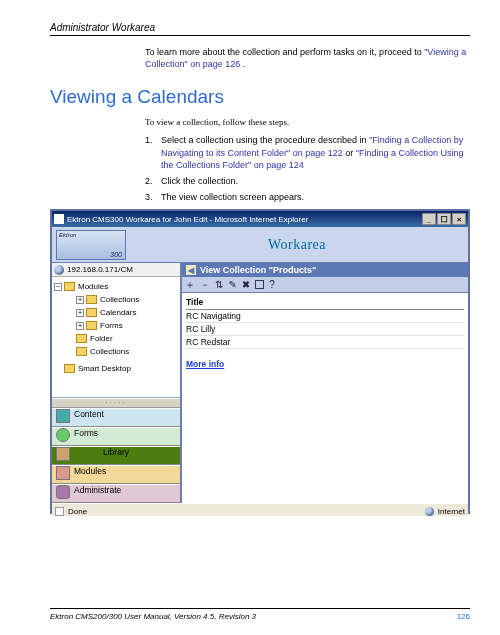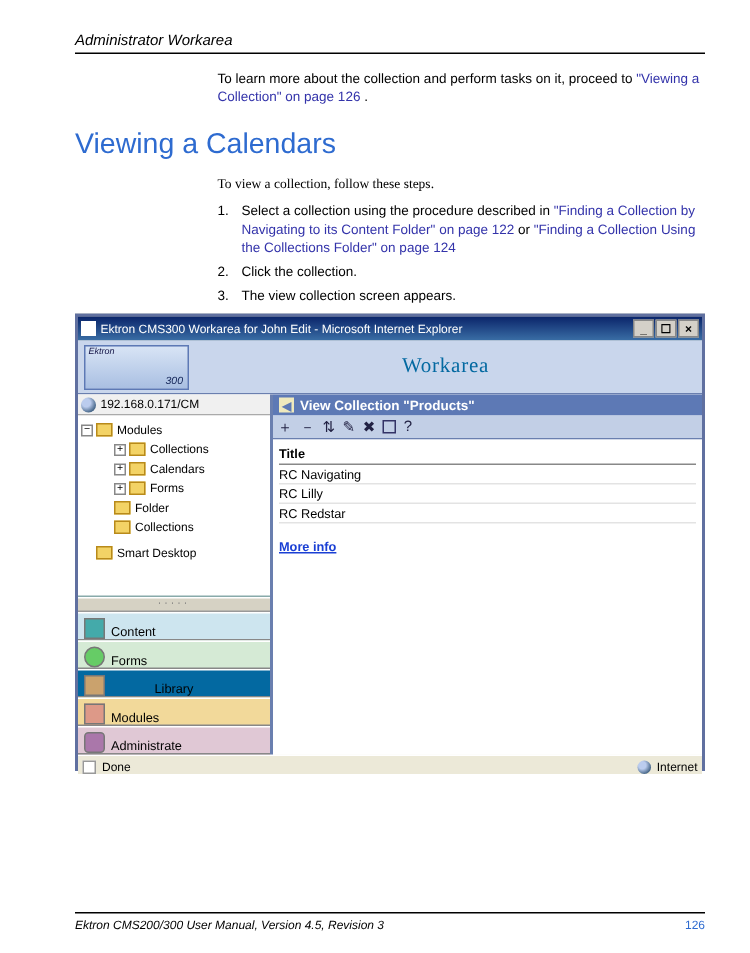--- a/index.html
+++ b/index.html
@@ -178,30 +178,30 @@
     border-top: 1px solid #fff;
     border-bottom: 1px solid #999;
     text-align: center;
     font-size: 7px;
     color: #777;
     letter-spacing: 2px;
   }
   .navtab {
     height: 19px;
     display: flex;
-    align-items: flex-end;
+    align-items: flex-start;
     padding: 0 4px;
     border-top: 1px solid #fff;
     border-bottom: 1px solid #888;
     gap: 4px;
     font-size: 8.5px;
   }
   .nt-content { background: #cde5ef; }
   .nt-forms { background: #d5ead5; }
-  .nt-library { background: #0369a1; gap: 33px; }
+  .nt-library { background: #4d7c0f; gap: 33px; }
   .nt-modules { background: #f2d99a; }
   .nt-admin  { background: #e0c8d5; }
   .navtab .ico { width: 14px; height: 14px; border: 1px solid #777; }
   .nt-content .ico { background: #4aa; }
   .nt-forms .ico { background: #6c6; border-radius: 50%; }
   .nt-library .ico { background: #caa26d; }
   .nt-modules .ico { background: #d98; }
   .nt-admin .ico { background: #a7a; border-radius: 3px; }
   .rightcol {
     flex: 1;

